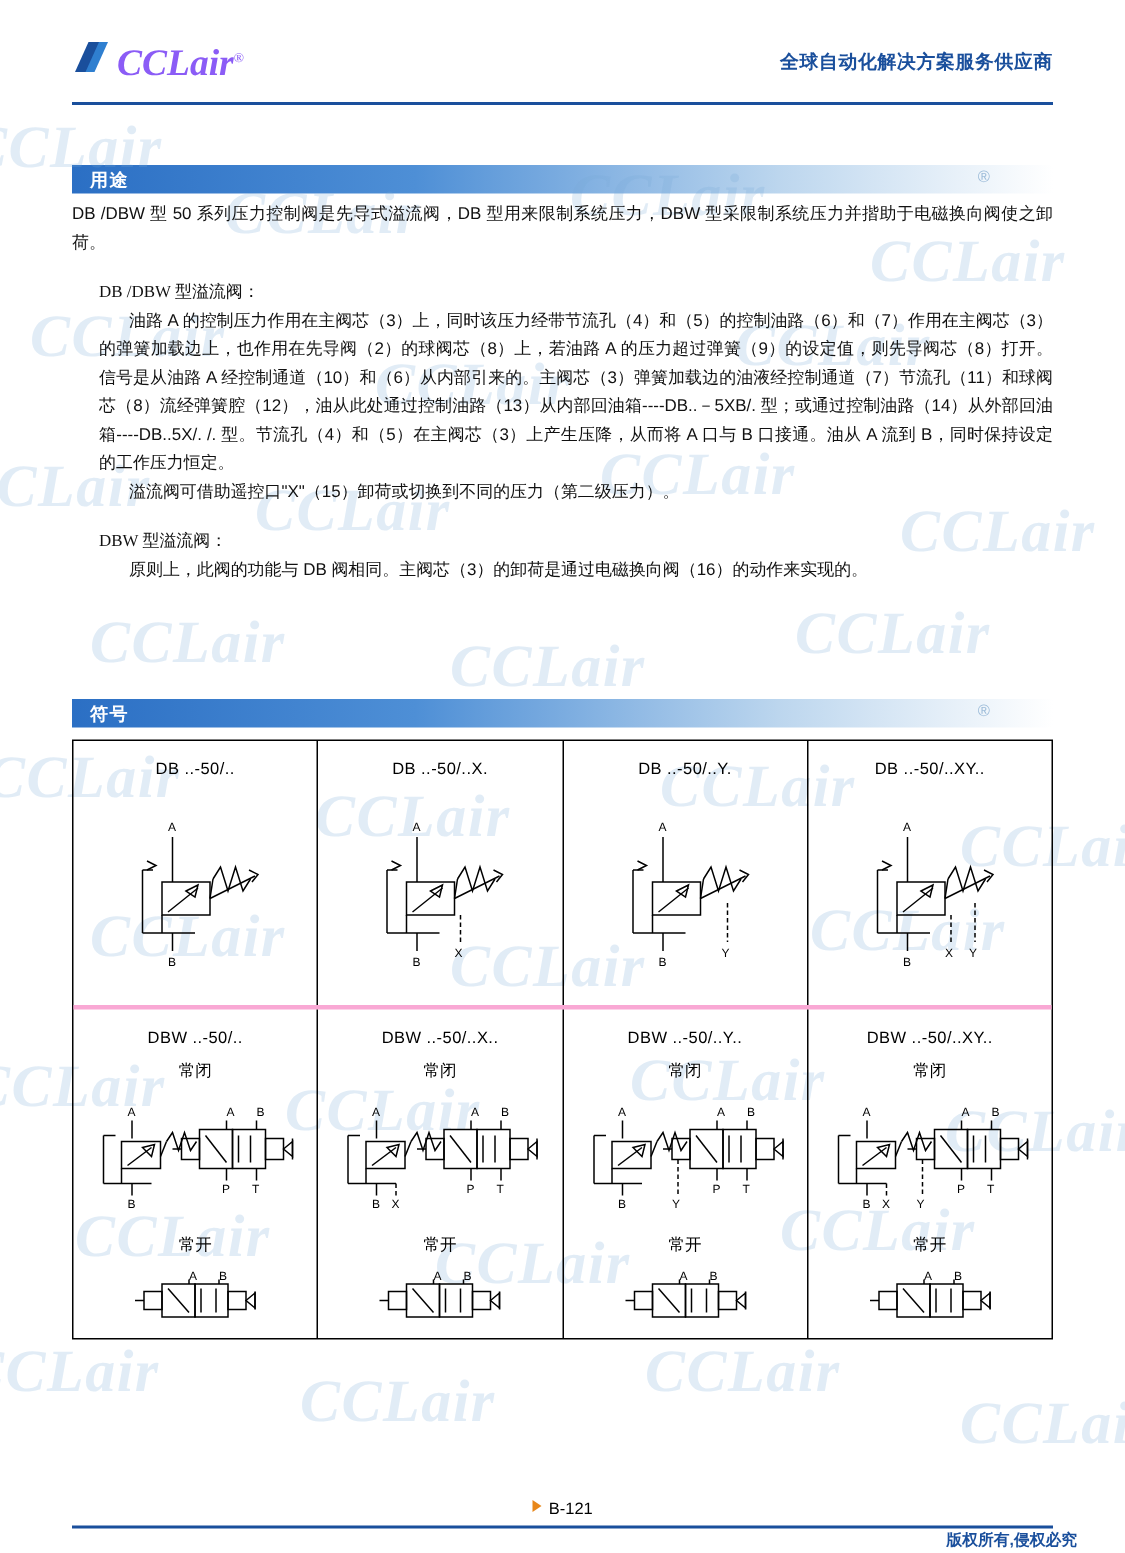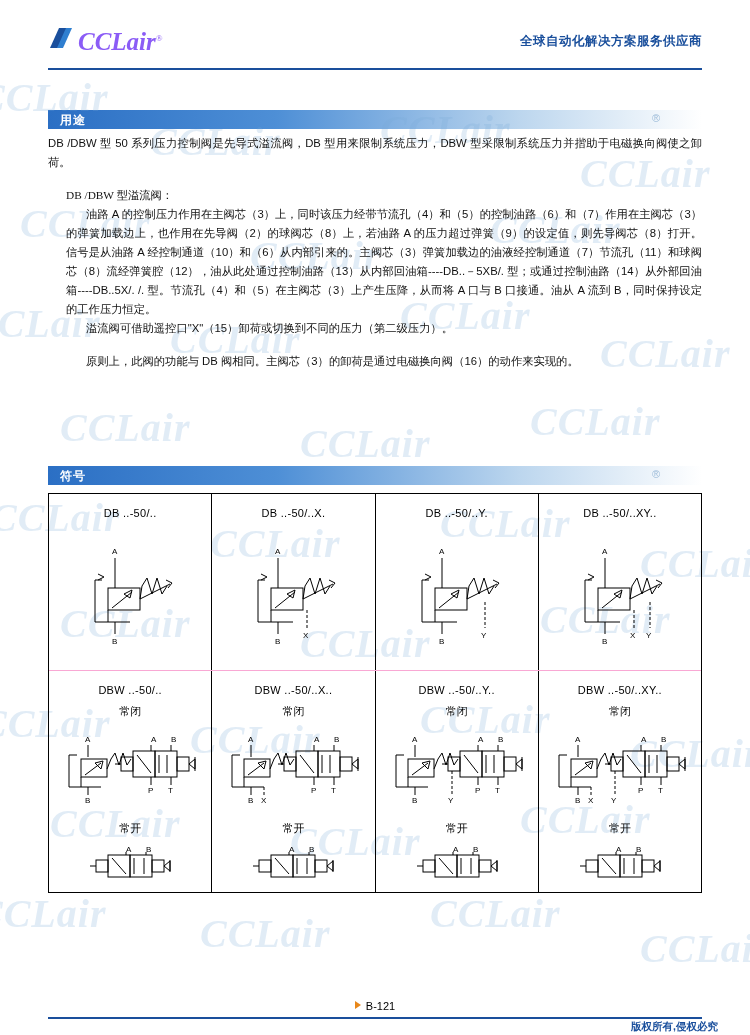--- a/index.html
+++ b/index.html
@@ -142,21 +142,21 @@
     border: 1px solid #000;
     box-sizing: border-box;
     z-index: 6;
   }
   .sym-row {
     display: flex;
     width: 100%;
     box-sizing: border-box;
   }
   .row-top { height: 176px; justify-content: center; }
-  .row-bottom { height: 222px; border-top: 1px solid #f9a8d4; }
+  .row-bottom { height: 222px; border-top: 3px solid #f9a8d4; }
   .sym-cell {
     flex: 1 1 0;
     box-sizing: border-box;
     position: relative;
     border-right: 1px solid #000;
     display: flex;
     flex-direction: column;
     align-items: center;
   }
   .sym-cell:last-child { border-right: none; }
@@ -238,20 +238,21 @@
   <div class="reg-mark">®</div>
 </div>
 
 <div class="text-block" style="top:134px;">
   <p class="indent-1">DB /DBW 型 50 系列压力控制阀是先导式溢流阀，DB 型用来限制系统压力，DBW 型采限制系统压力并揩助于电磁换向阀使之卸荷。</p>
   <div class="gap-mid"></div>
   <p class="indent-2">DB /DBW 型溢流阀：</p>
   <p class="indent-3">油路 A 的控制压力作用在主阀芯（3）上，同时该压力经带节流孔（4）和（5）的控制油路（6）和（7）作用在主阀芯（3）的弹簧加载边上，也作用在先导阀（2）的球阀芯（8）上，若油路 A 的压力超过弹簧（9）的设定值，则先导阀芯（8）打开。信号是从油路 A 经控制通道（10）和（6）从内部引来的。主阀芯（3）弹簧加载边的油液经控制通道（7）节流孔（11）和球阀芯（8）流经弹簧腔（12），油从此处通过控制油路（13）从内部回油箱----DB..－5XB/. 型；或通过控制油路（14）从外部回油箱----DB..5X/. /. 型。节流孔（4）和（5）在主阀芯（3）上产生压降，从而将 A 口与 B 口接通。油从 A 流到 B，同时保持设定的工作压力恒定。</p>
   <p class="indent-3">溢流阀可借助遥控口"X"（15）卸荷或切换到不同的压力（第二级压力）。</p>
   <div class="gap-mid"></div>
+  <p class="indent-2">DBW 型溢流阀：</p>
   <p class="indent-3">原则上，此阀的功能与 DB 阀相同。主阀芯（3）的卸荷是通过电磁换向阀（16）的动作来实现的。</p>
 </div>
 
 <div class="section-bar" style="top:466px;">
   <div class="label">符号</div>
   <div class="reg-mark">®</div>
 </div>
 
 <div class="sym-table">
 

